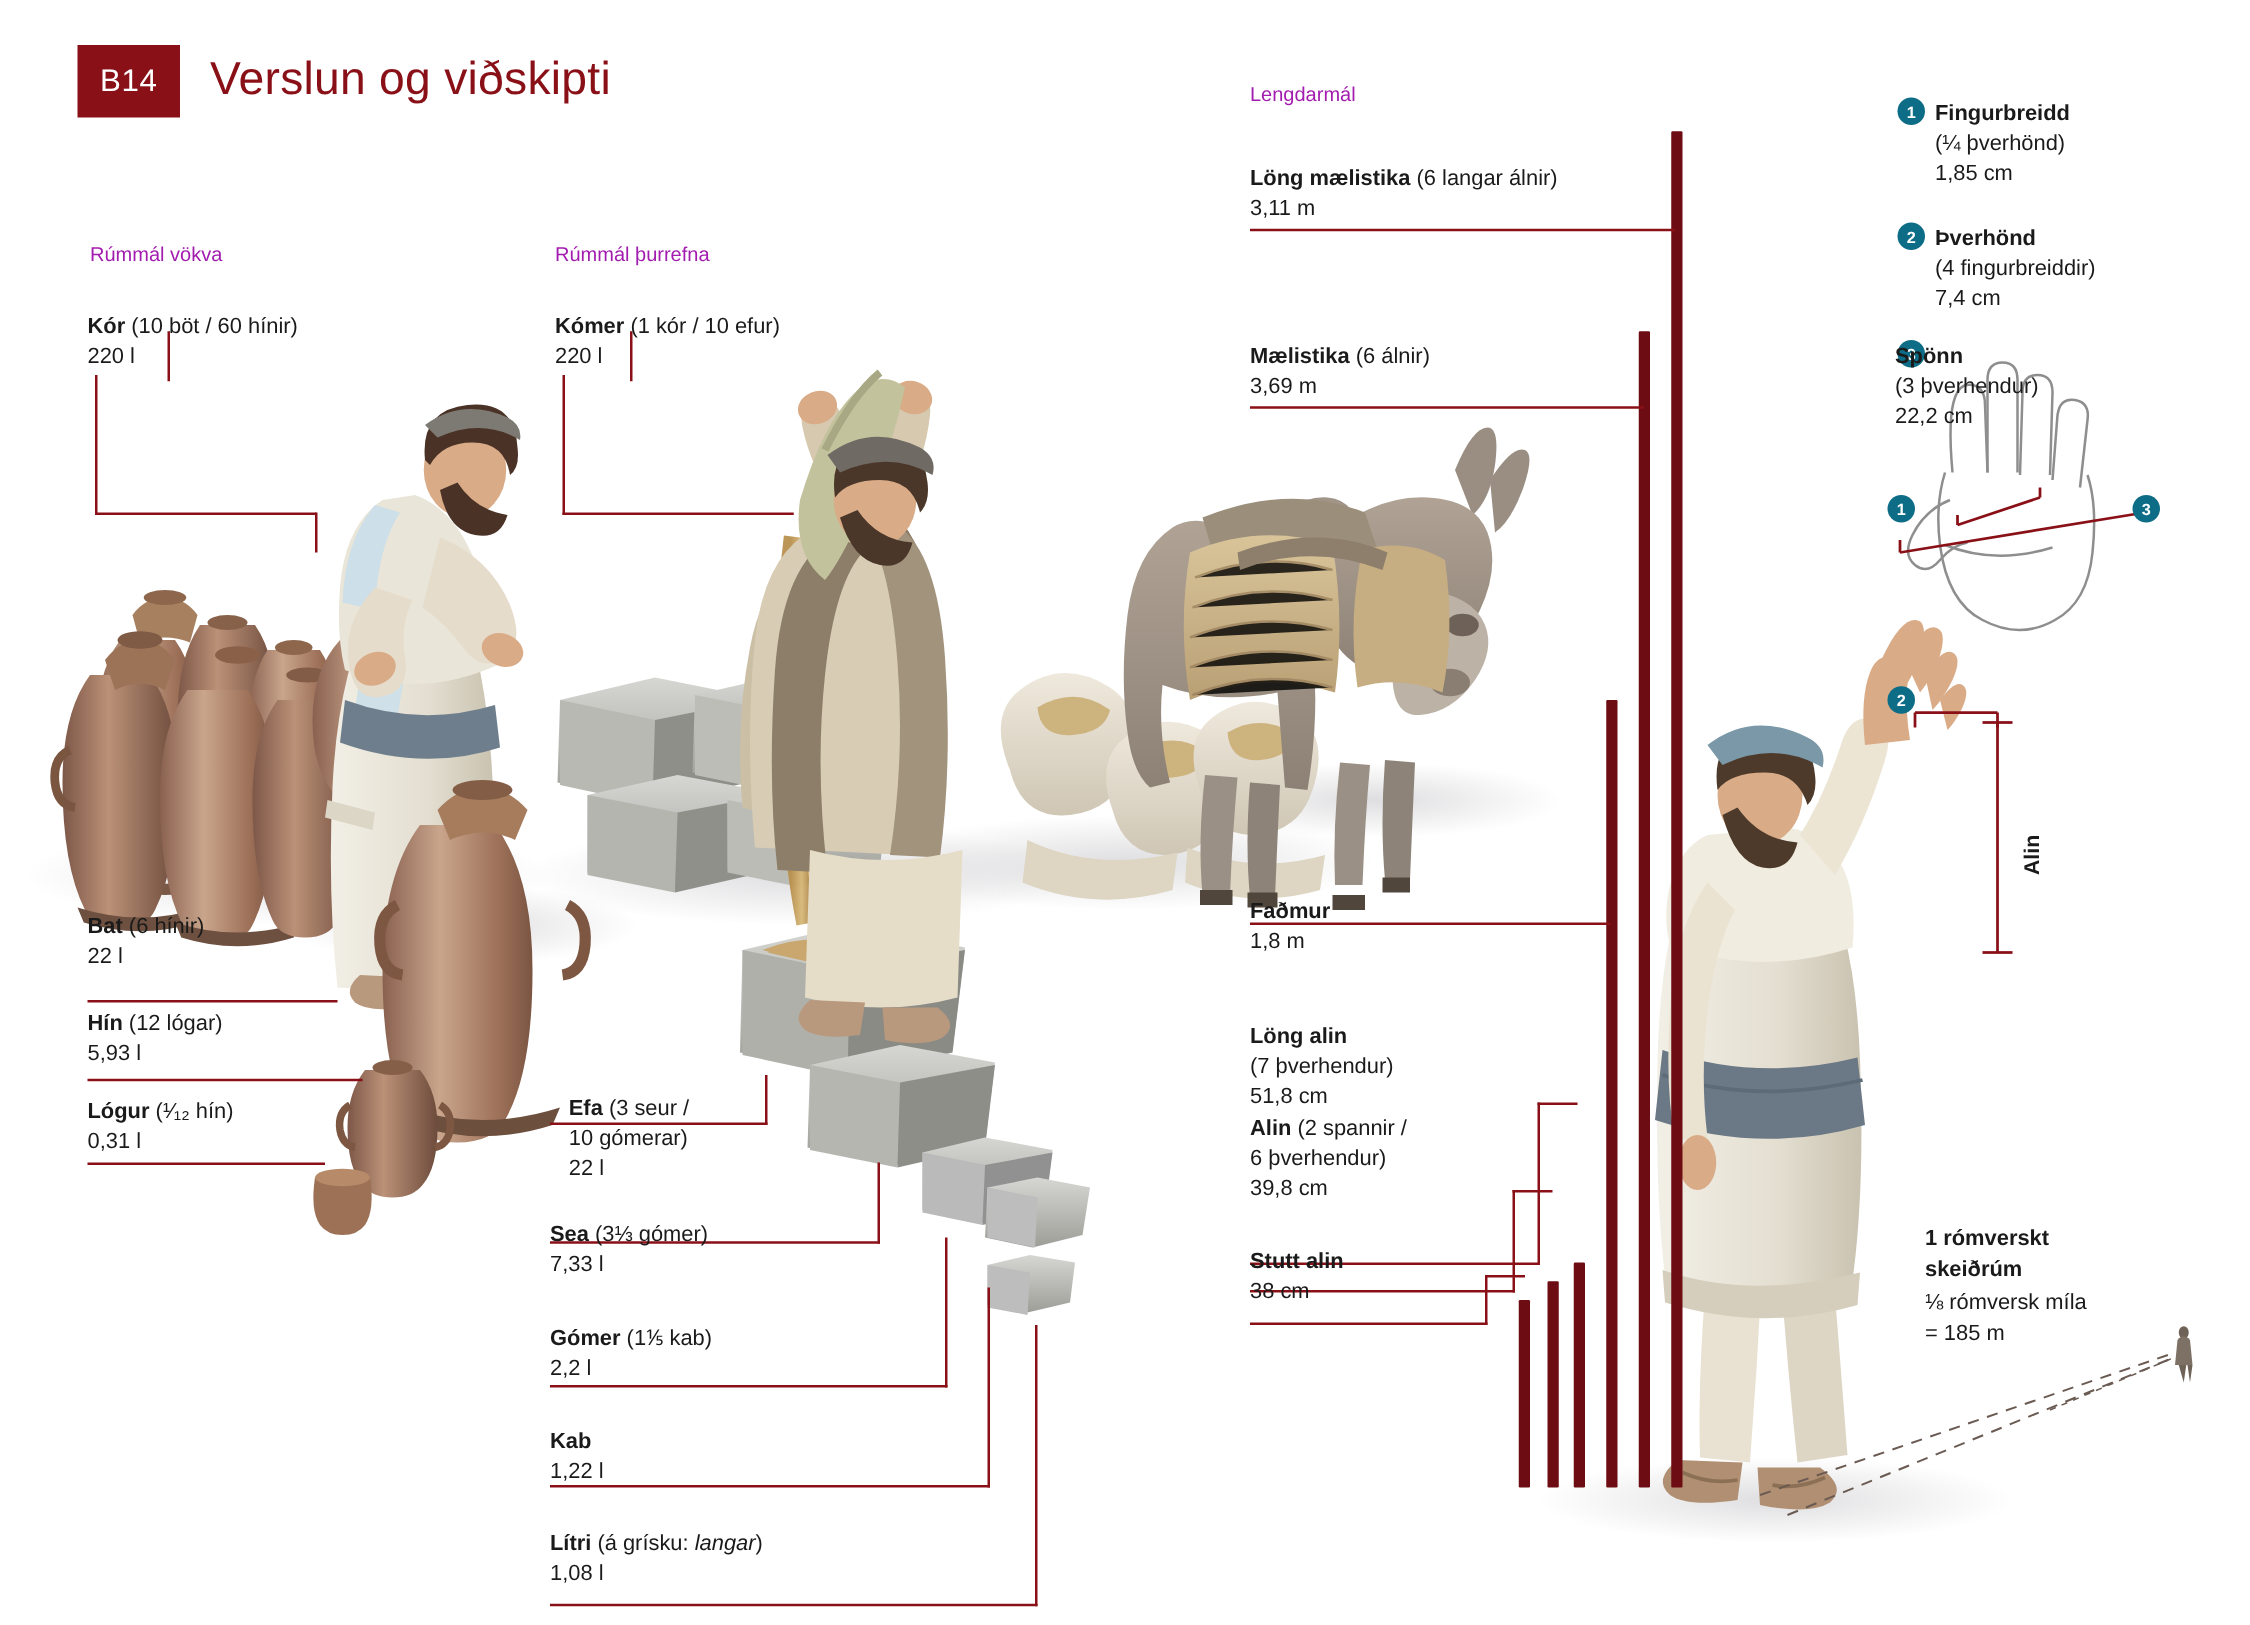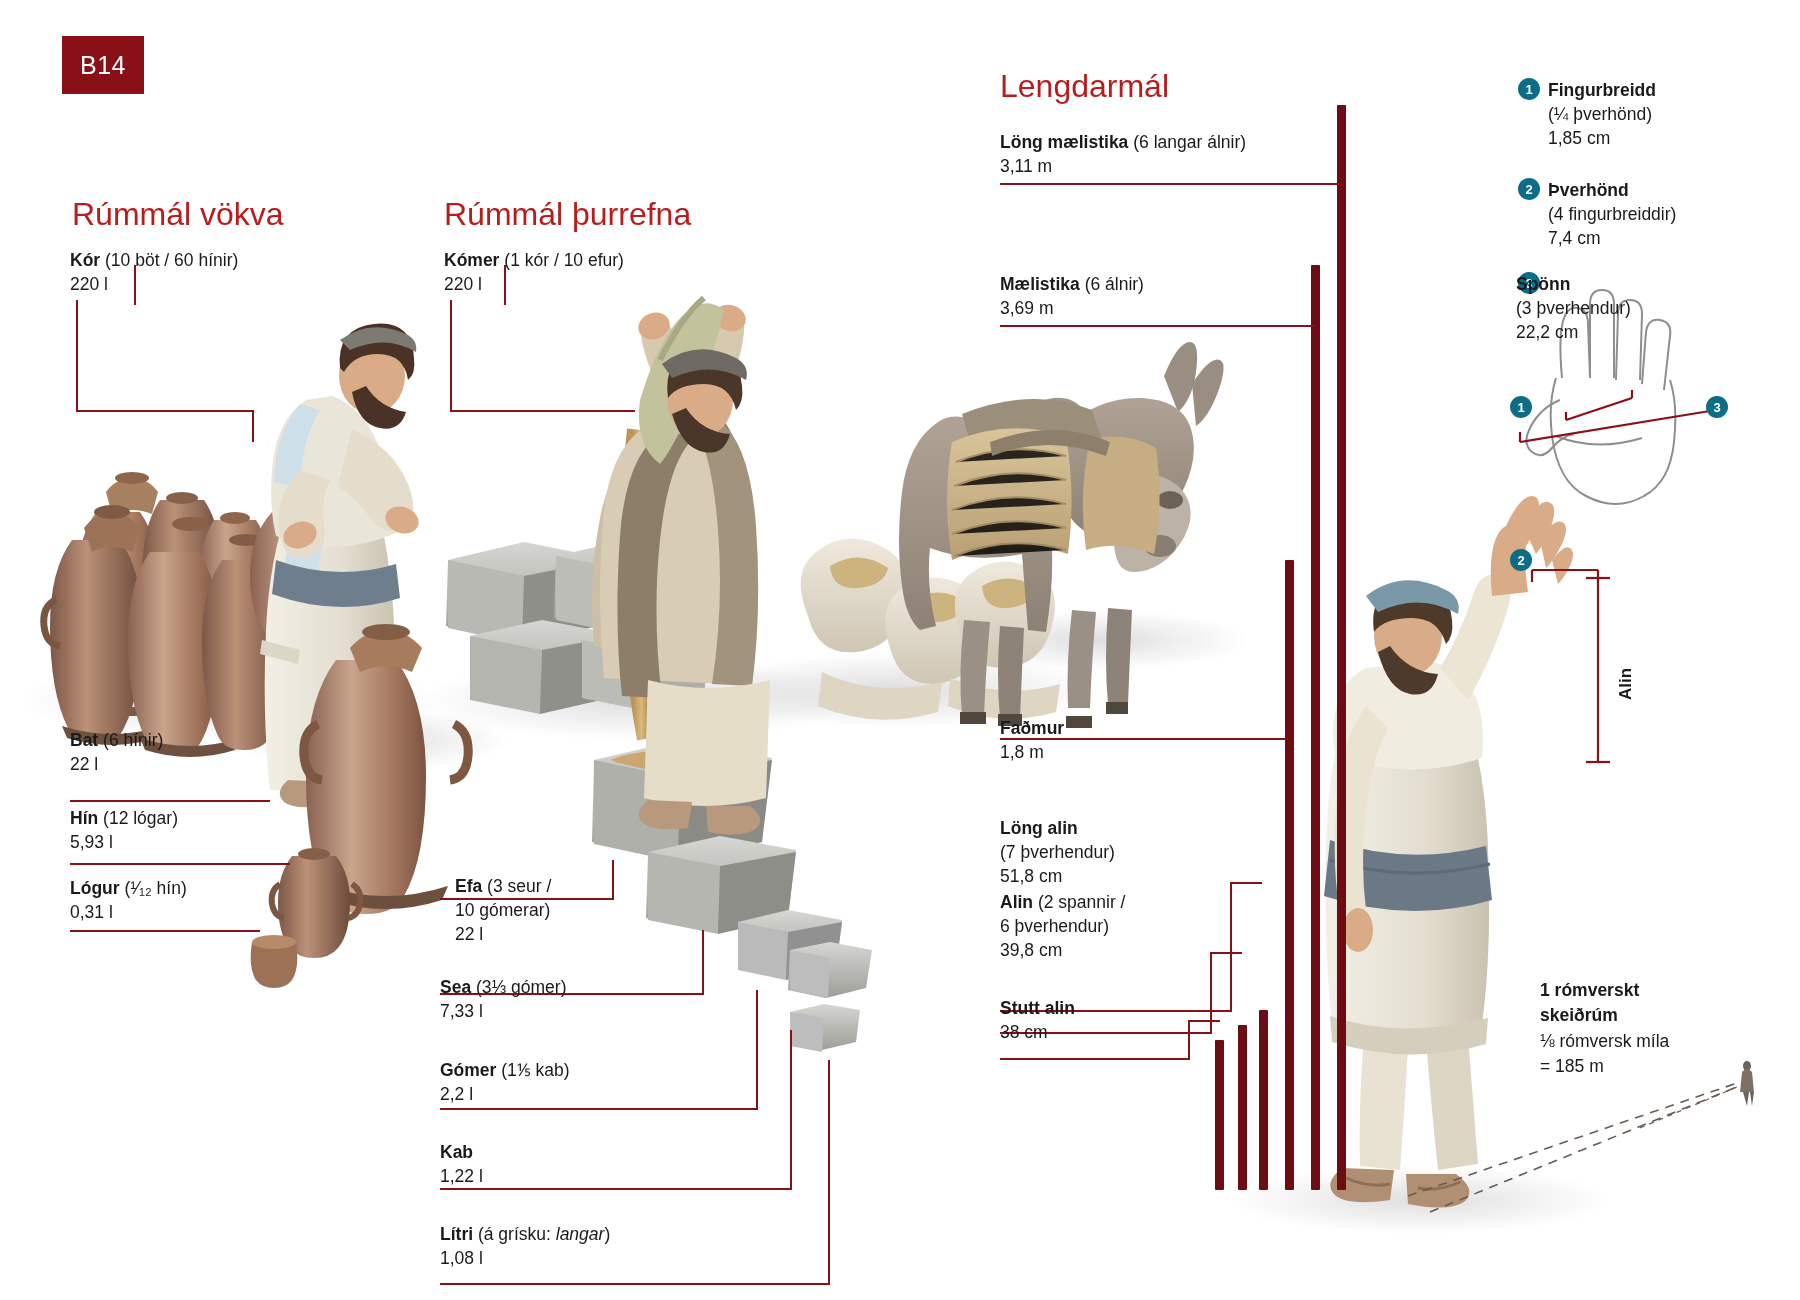--- a/index.html
+++ b/index.html
@@ -39,22 +39,22 @@
     position: absolute;
     left: 168px; top: 42px;
     font-size: 37px;
     color: #8a1018;
     letter-spacing: 0.2px;
   }
 
   
   .sec-head {
     position: absolute;
-    font-size: 32px;
-    color: #b91c1c;
+    font-size: 16px;
+    color: #a21caf;
   }
   #sec-liquid { left: 72px; top: 196px; }
   #sec-dry    { left: 444px; top: 196px; }
   #sec-length { left: 1000px; top: 68px; }
 
   
   .entry {
     position: absolute;
     font-size: 17.5px;
     line-height: 1.38;
@@ -111,20 +111,21 @@
 
   
   .ill { position: absolute; }
 </style>
 </head>
 <body>
 
 <div class="page">
 
   <div class="badge">B14</div>
+  <div class="main-title">Verslun og viðskipti</div>
 
   <div class="sec-head" id="sec-liquid">Rúmmál vökva</div>
   <div class="sec-head" id="sec-dry">Rúmmál þurrefna</div>
   <div class="sec-head" id="sec-length">Lengdarmál</div>
 
   <svg class="ill" style="left:0;top:0;width:1800px;height:1300px;" viewBox="0 0 1800 1300">
     <defs>
       <linearGradient id="jarA" x1="0" y1="0" x2="1" y2="0">
         <stop offset="0%" stop-color="#8d6350"></stop>
         <stop offset="35%" stop-color="#c8a189"></stop>

